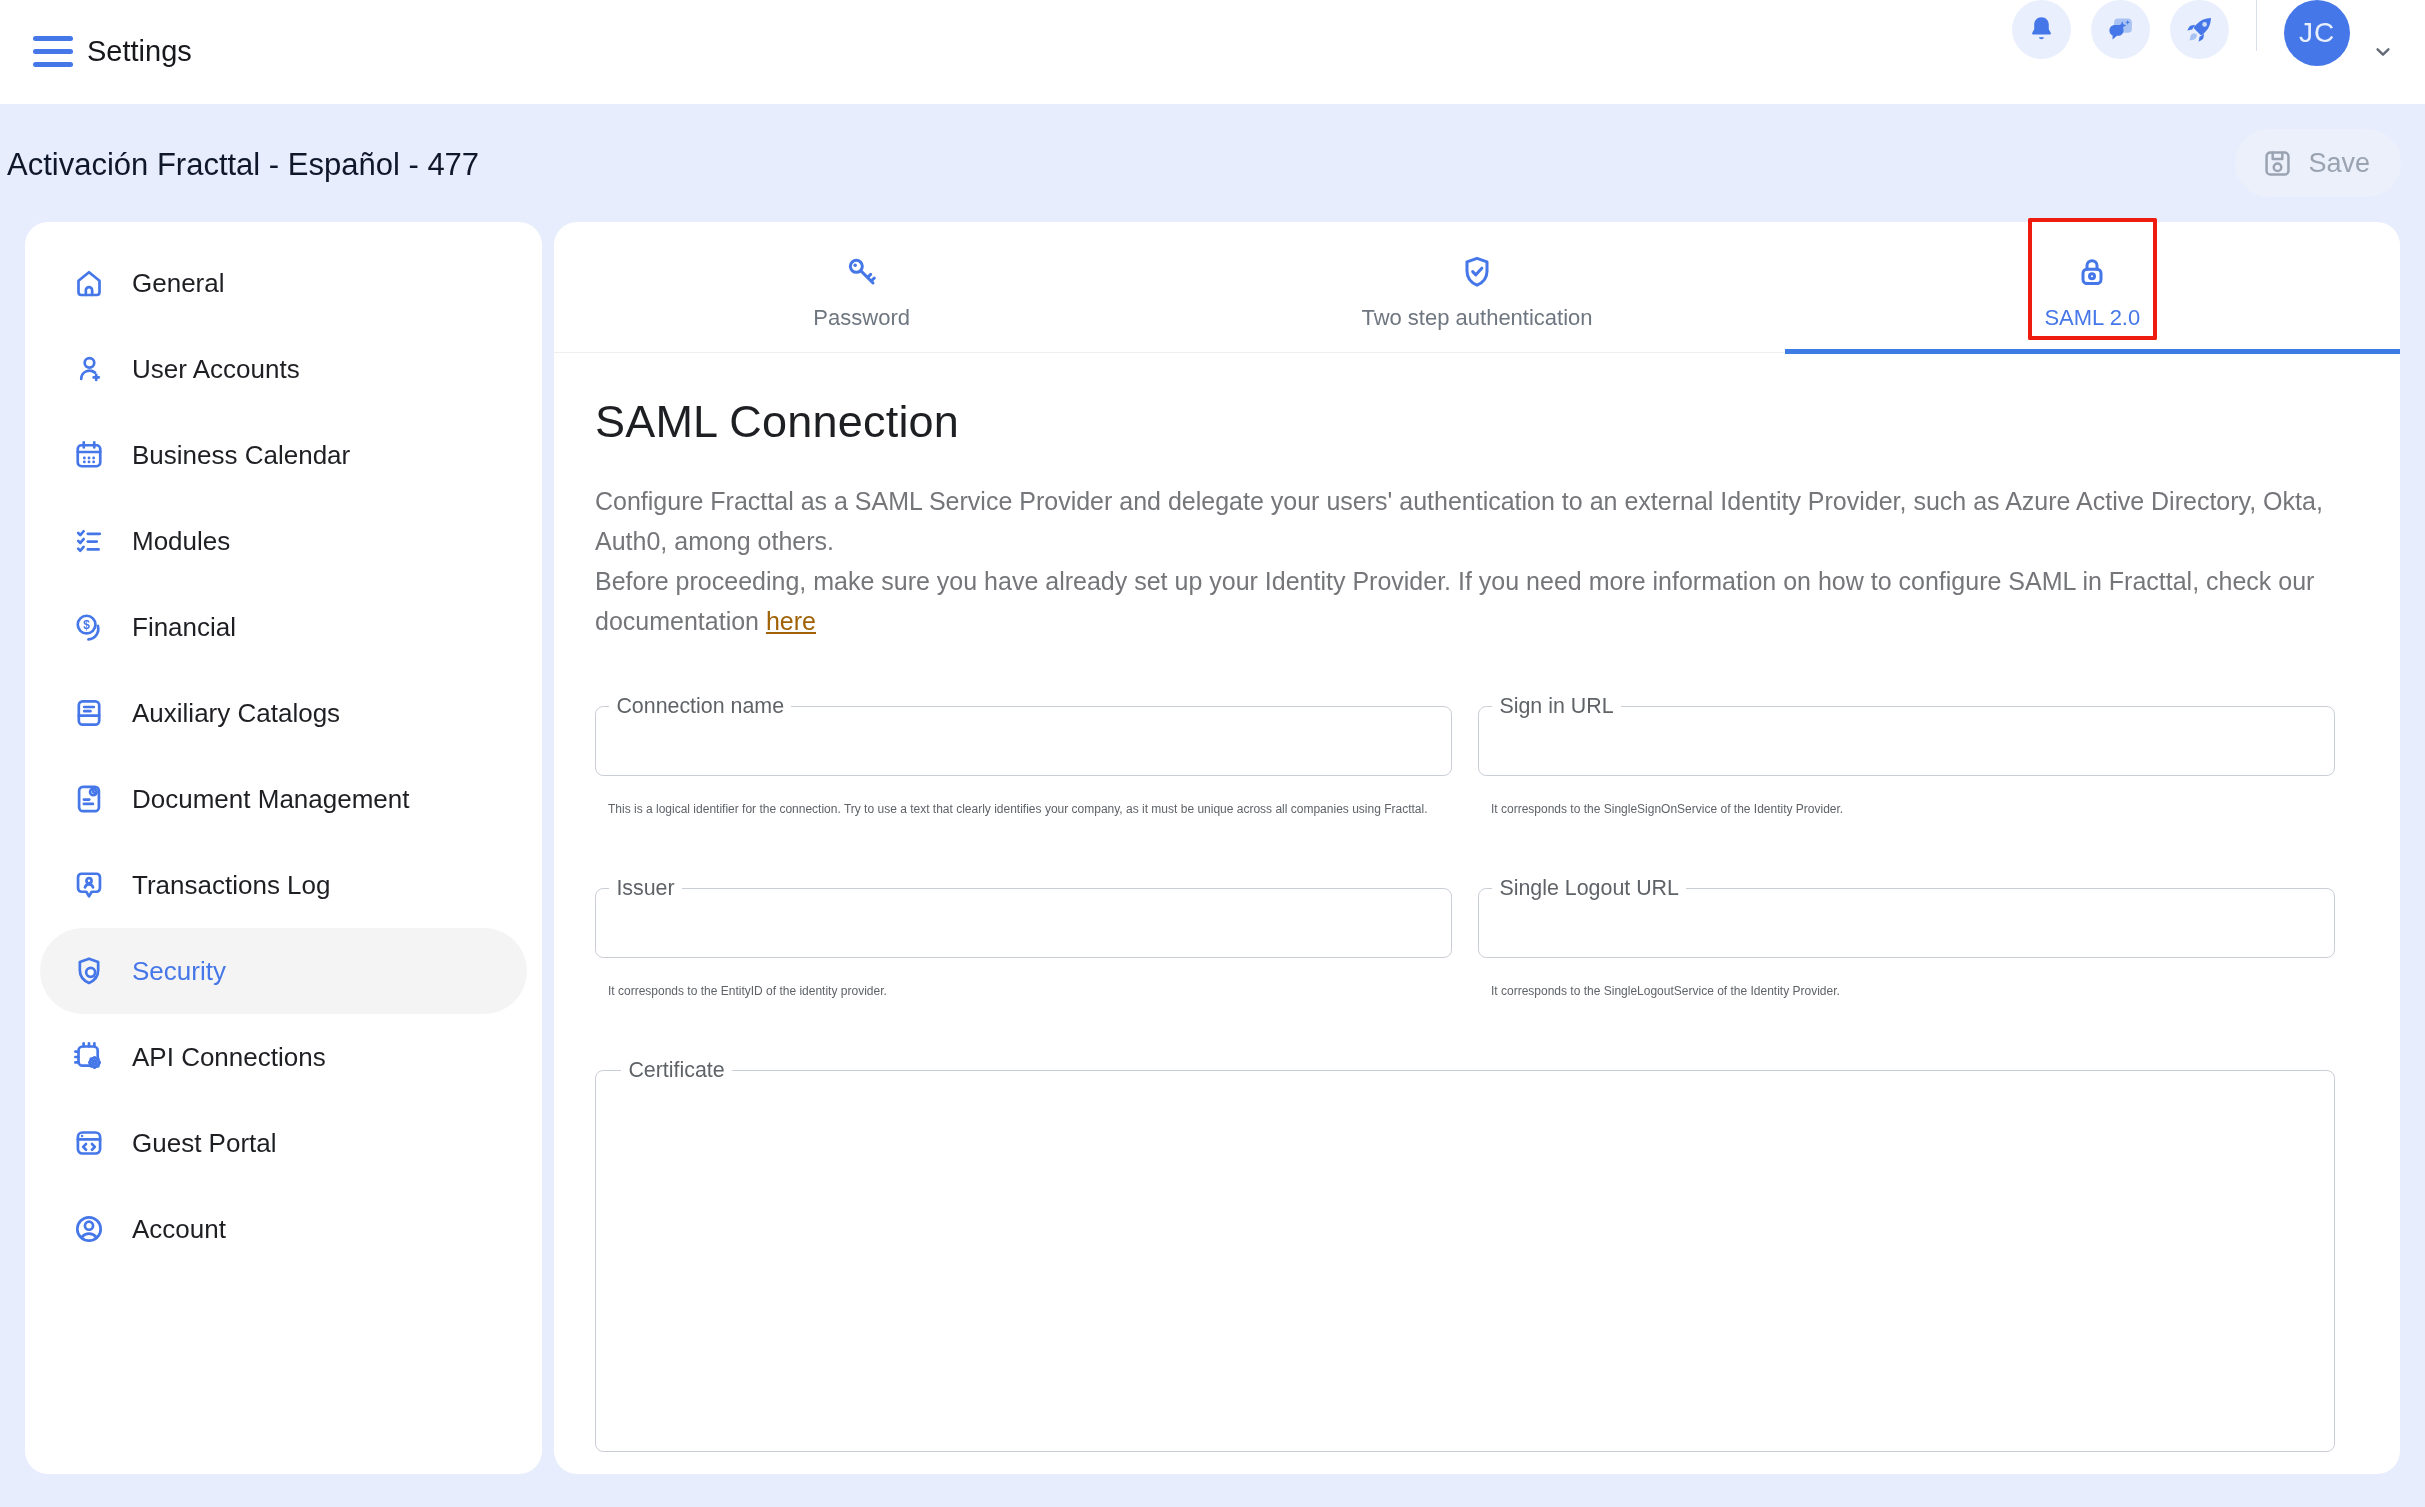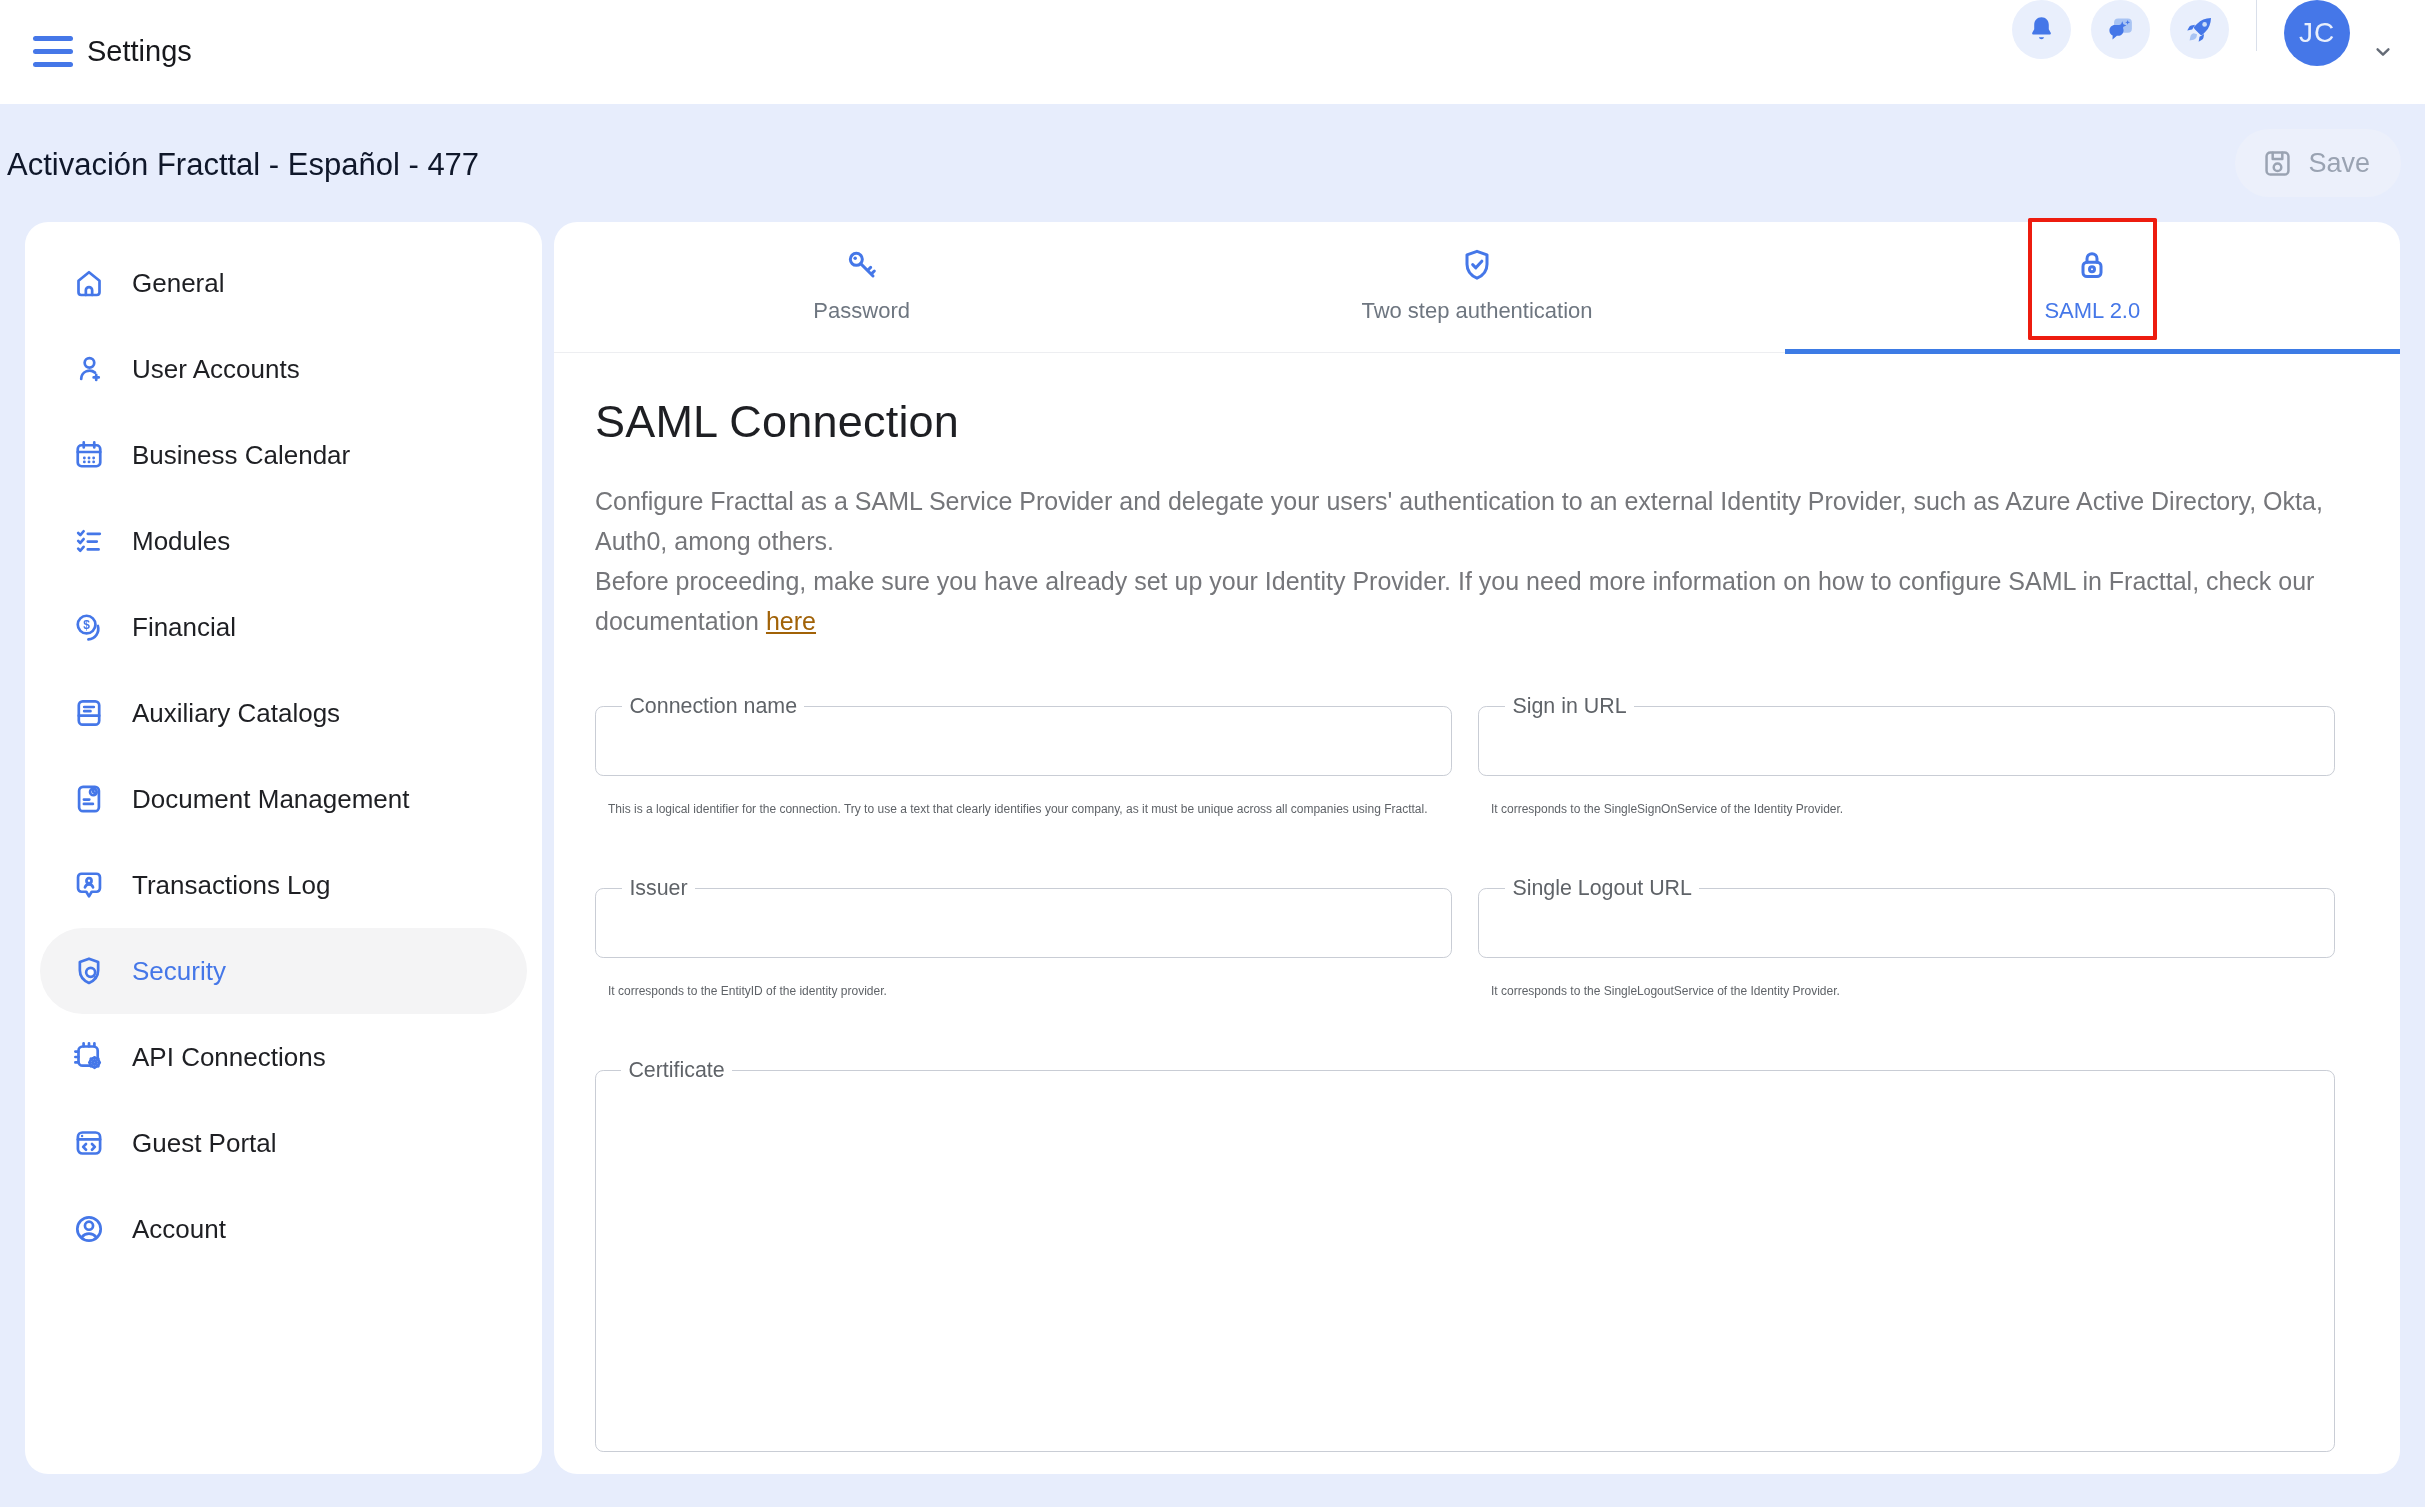--- a/index.html
+++ b/index.html
@@ -41,31 +41,31 @@
   
   .sidebar-card{position:absolute;left:25px;top:222px;width:517px;height:1252px;background:#fff;border-radius:23px;padding-top:18px;z-index:2}
   .side-item{height:86px;margin:0 15px;border-radius:43px;display:flex;align-items:center;gap:25px;padding-left:31px;cursor:pointer}
   .side-item .lbl{font-size:26px;color:var(--ink)}
   .side-item.active{background:var(--pill)}
   .side-item.active .lbl{color:var(--accent)}
   .ico{stroke:var(--accent);fill:none;stroke-width:1.8;stroke-linecap:round;stroke-linejoin:round}
   
   .main-card{position:absolute;left:554px;top:222px;width:1846px;height:1252px;background:#fff;border-radius:23px;overflow:hidden;z-index:2}
   .tabbar{position:relative;height:131px;border-bottom:1.6px solid #EDEEF1;display:grid;grid-template-columns:1fr 1fr 1fr}
-  .tab{display:flex;flex-direction:column;align-items:center;padding-top:23px;cursor:pointer}
+  .tab{display:flex;flex-direction:column;align-items:center;padding-top:30px;cursor:pointer}
   .tab .tab-label{margin-top:13px;font-size:22px;color:var(--tab-gray)}
   .tab.active .tab-label{color:var(--accent)}
   .tab-underline{position:absolute;left:66.666%;width:33.334%;bottom:-1.6px;height:5px;background:var(--accent-deep)}
   .annotation-box{position:absolute;left:2028px;top:218px;width:129px;height:122px;border:4.1px solid var(--annotation);border-radius:1.6px;z-index:6;pointer-events:none}
   .content{padding:0 65px 0 41px}
   .page-h1{margin:43px 0 0;font-size:45px;font-weight:400;color:var(--ink);letter-spacing:0.2px}
   .intro{margin:33px 0 0;font-size:25px;line-height:40px;color:var(--gray-text);max-width:1747px}
   .intro a{color:#a16207;text-decoration:underline;cursor:pointer}
   .form-grid{margin-top:53px;display:grid;grid-template-columns:1fr 1fr;column-gap:26px;row-gap:51px}
-  fieldset.field{border:1.6px solid var(--border);border-radius:8.2px;margin:0;padding:0 16px;height:82px;min-width:0}
+  fieldset.field{border:1.6px solid var(--border);border-radius:8.2px;margin:0;padding:0 3px;height:82px;min-width:0}
   fieldset.field legend{font-size:21.4px;color:var(--helper);padding:0 7.4px;margin-left:10px}
   fieldset.field input{width:100%;height:43px;border:none;outline:none;background:transparent;font-size:25px;font-family:"Liberation Sans",sans-serif;color:var(--ink)}
   .helper{margin:18px 13px 0;font-size:12px;line-height:31px;color:var(--helper)}
   .cell-cert{grid-column:1 / -1}
   fieldset.cert{height:394px;padding:0 15px 11.5px}
   fieldset.cert textarea{width:100%;height:330px;border:none;outline:none;resize:none;background:transparent;font-size:23px;font-family:"Liberation Sans",sans-serif;color:var(--ink)}
 </style>
 </head>
 <body>
 

